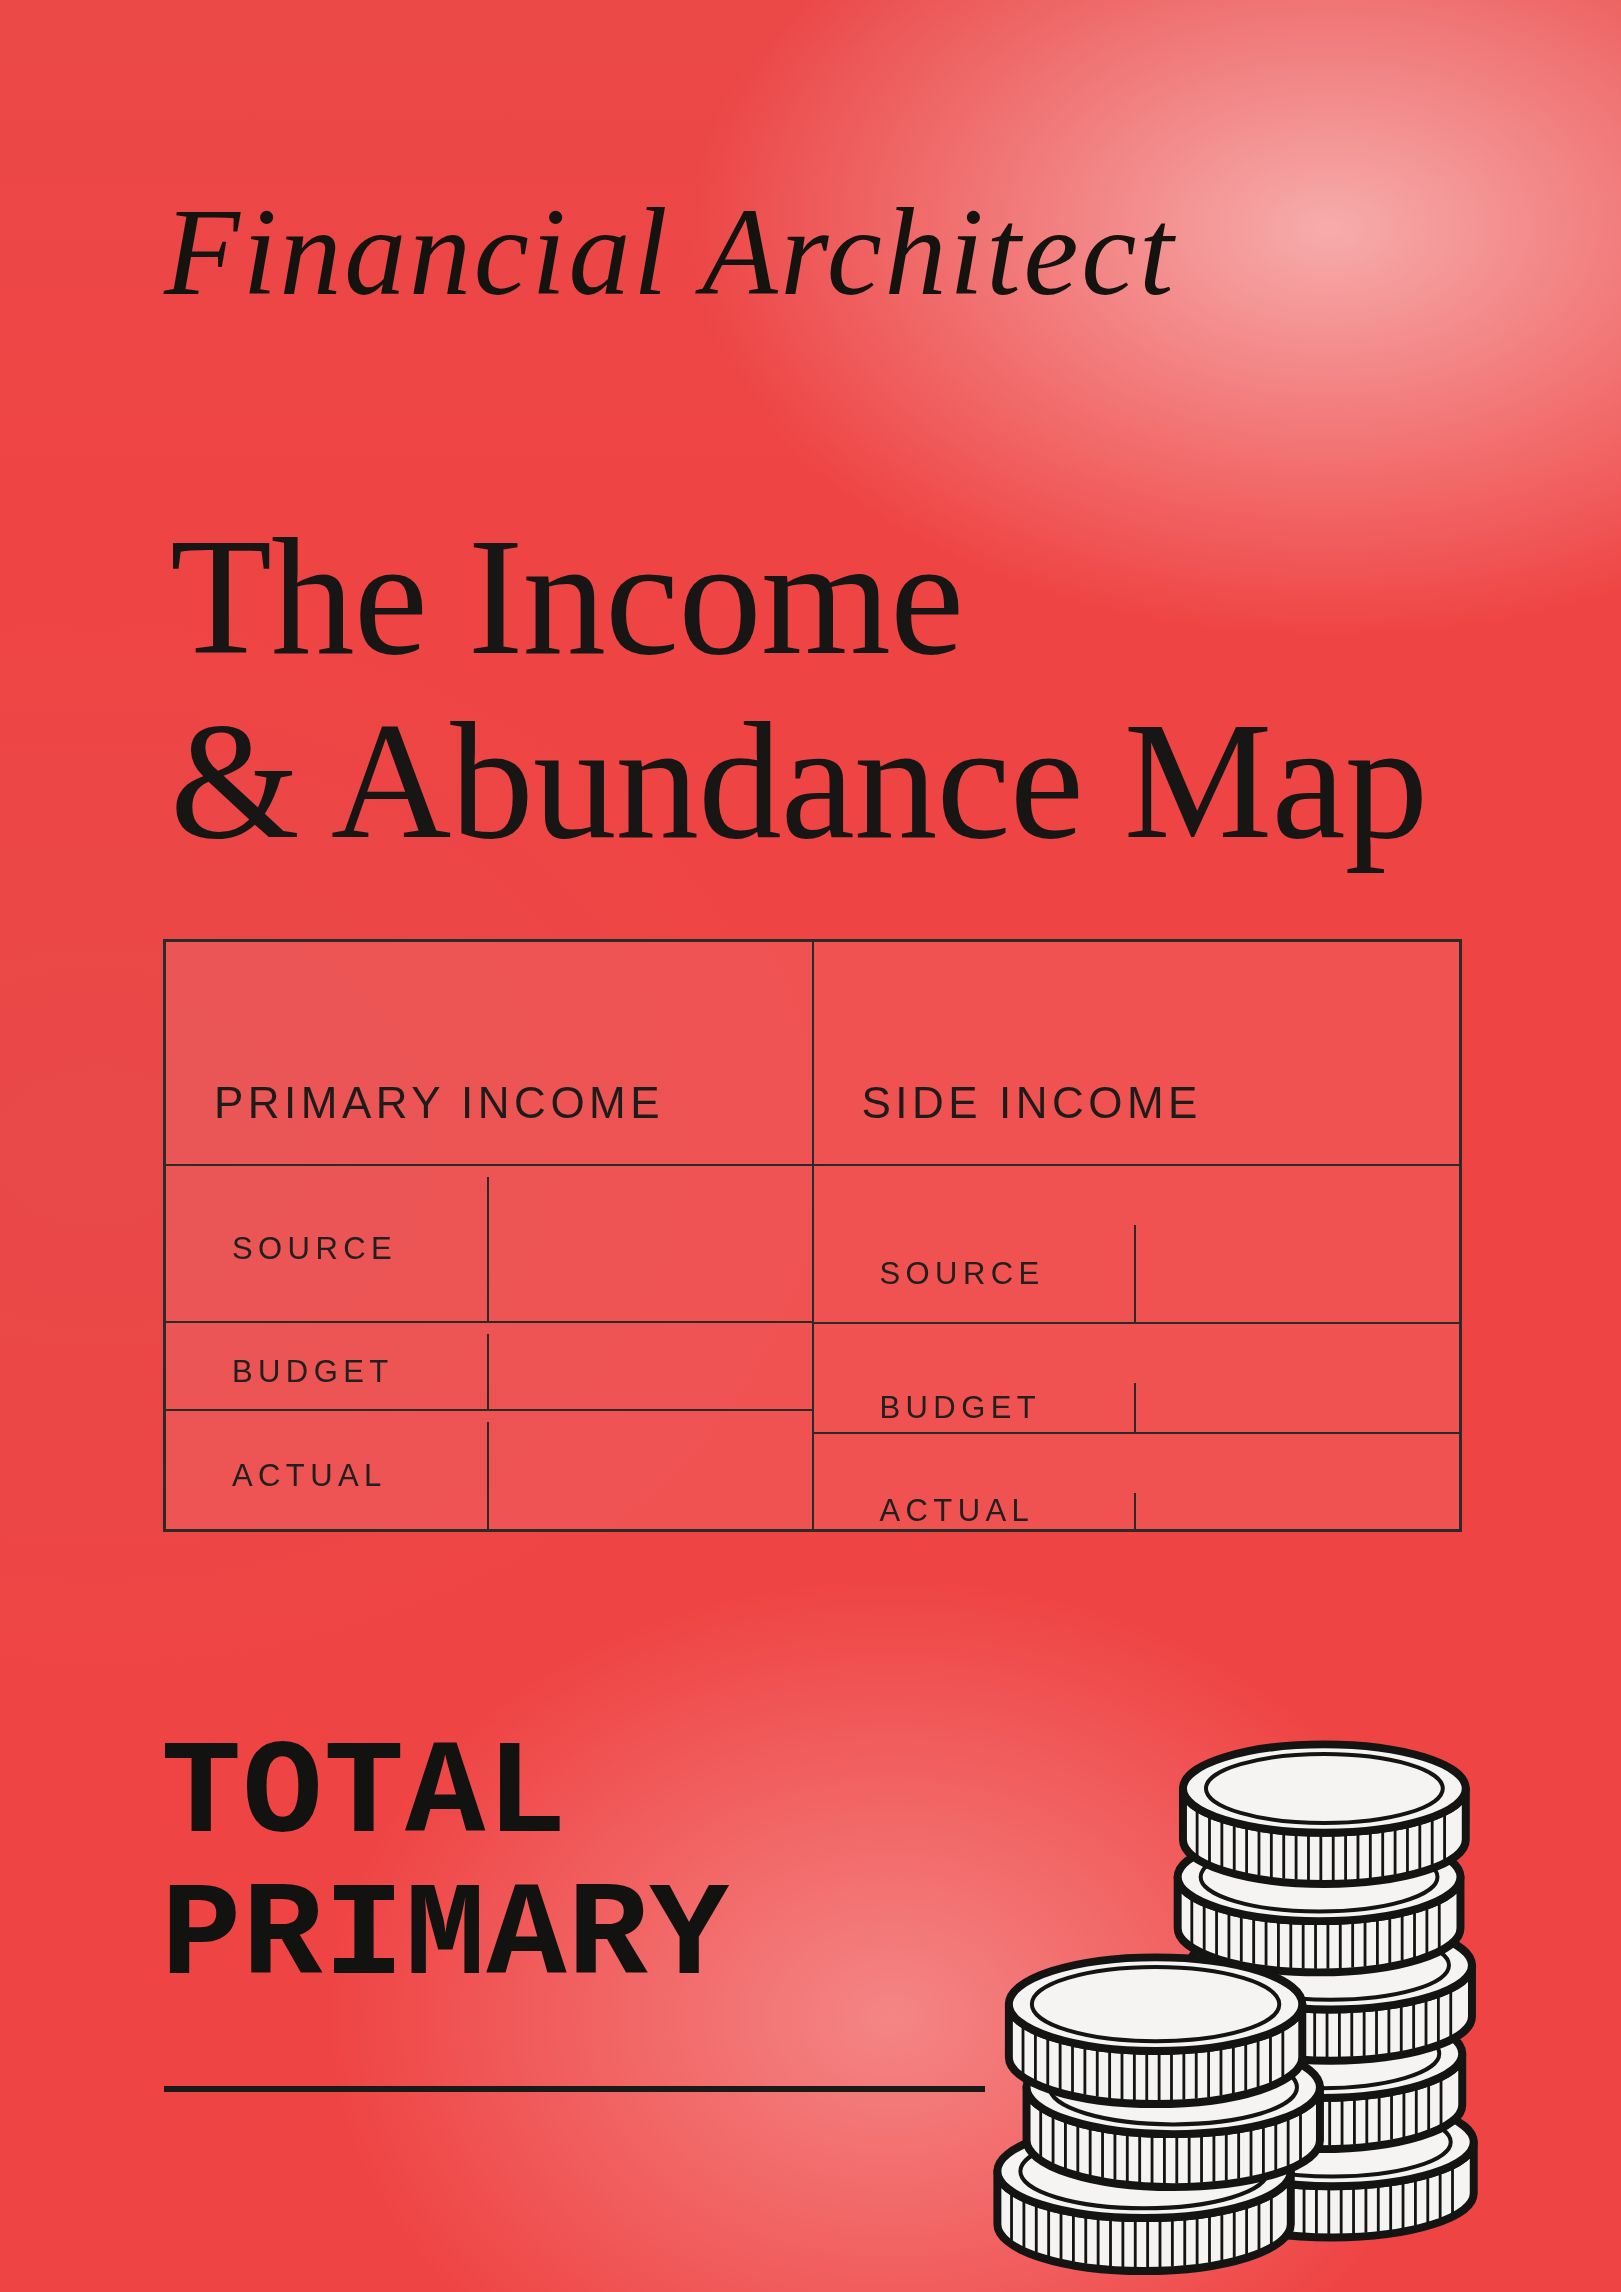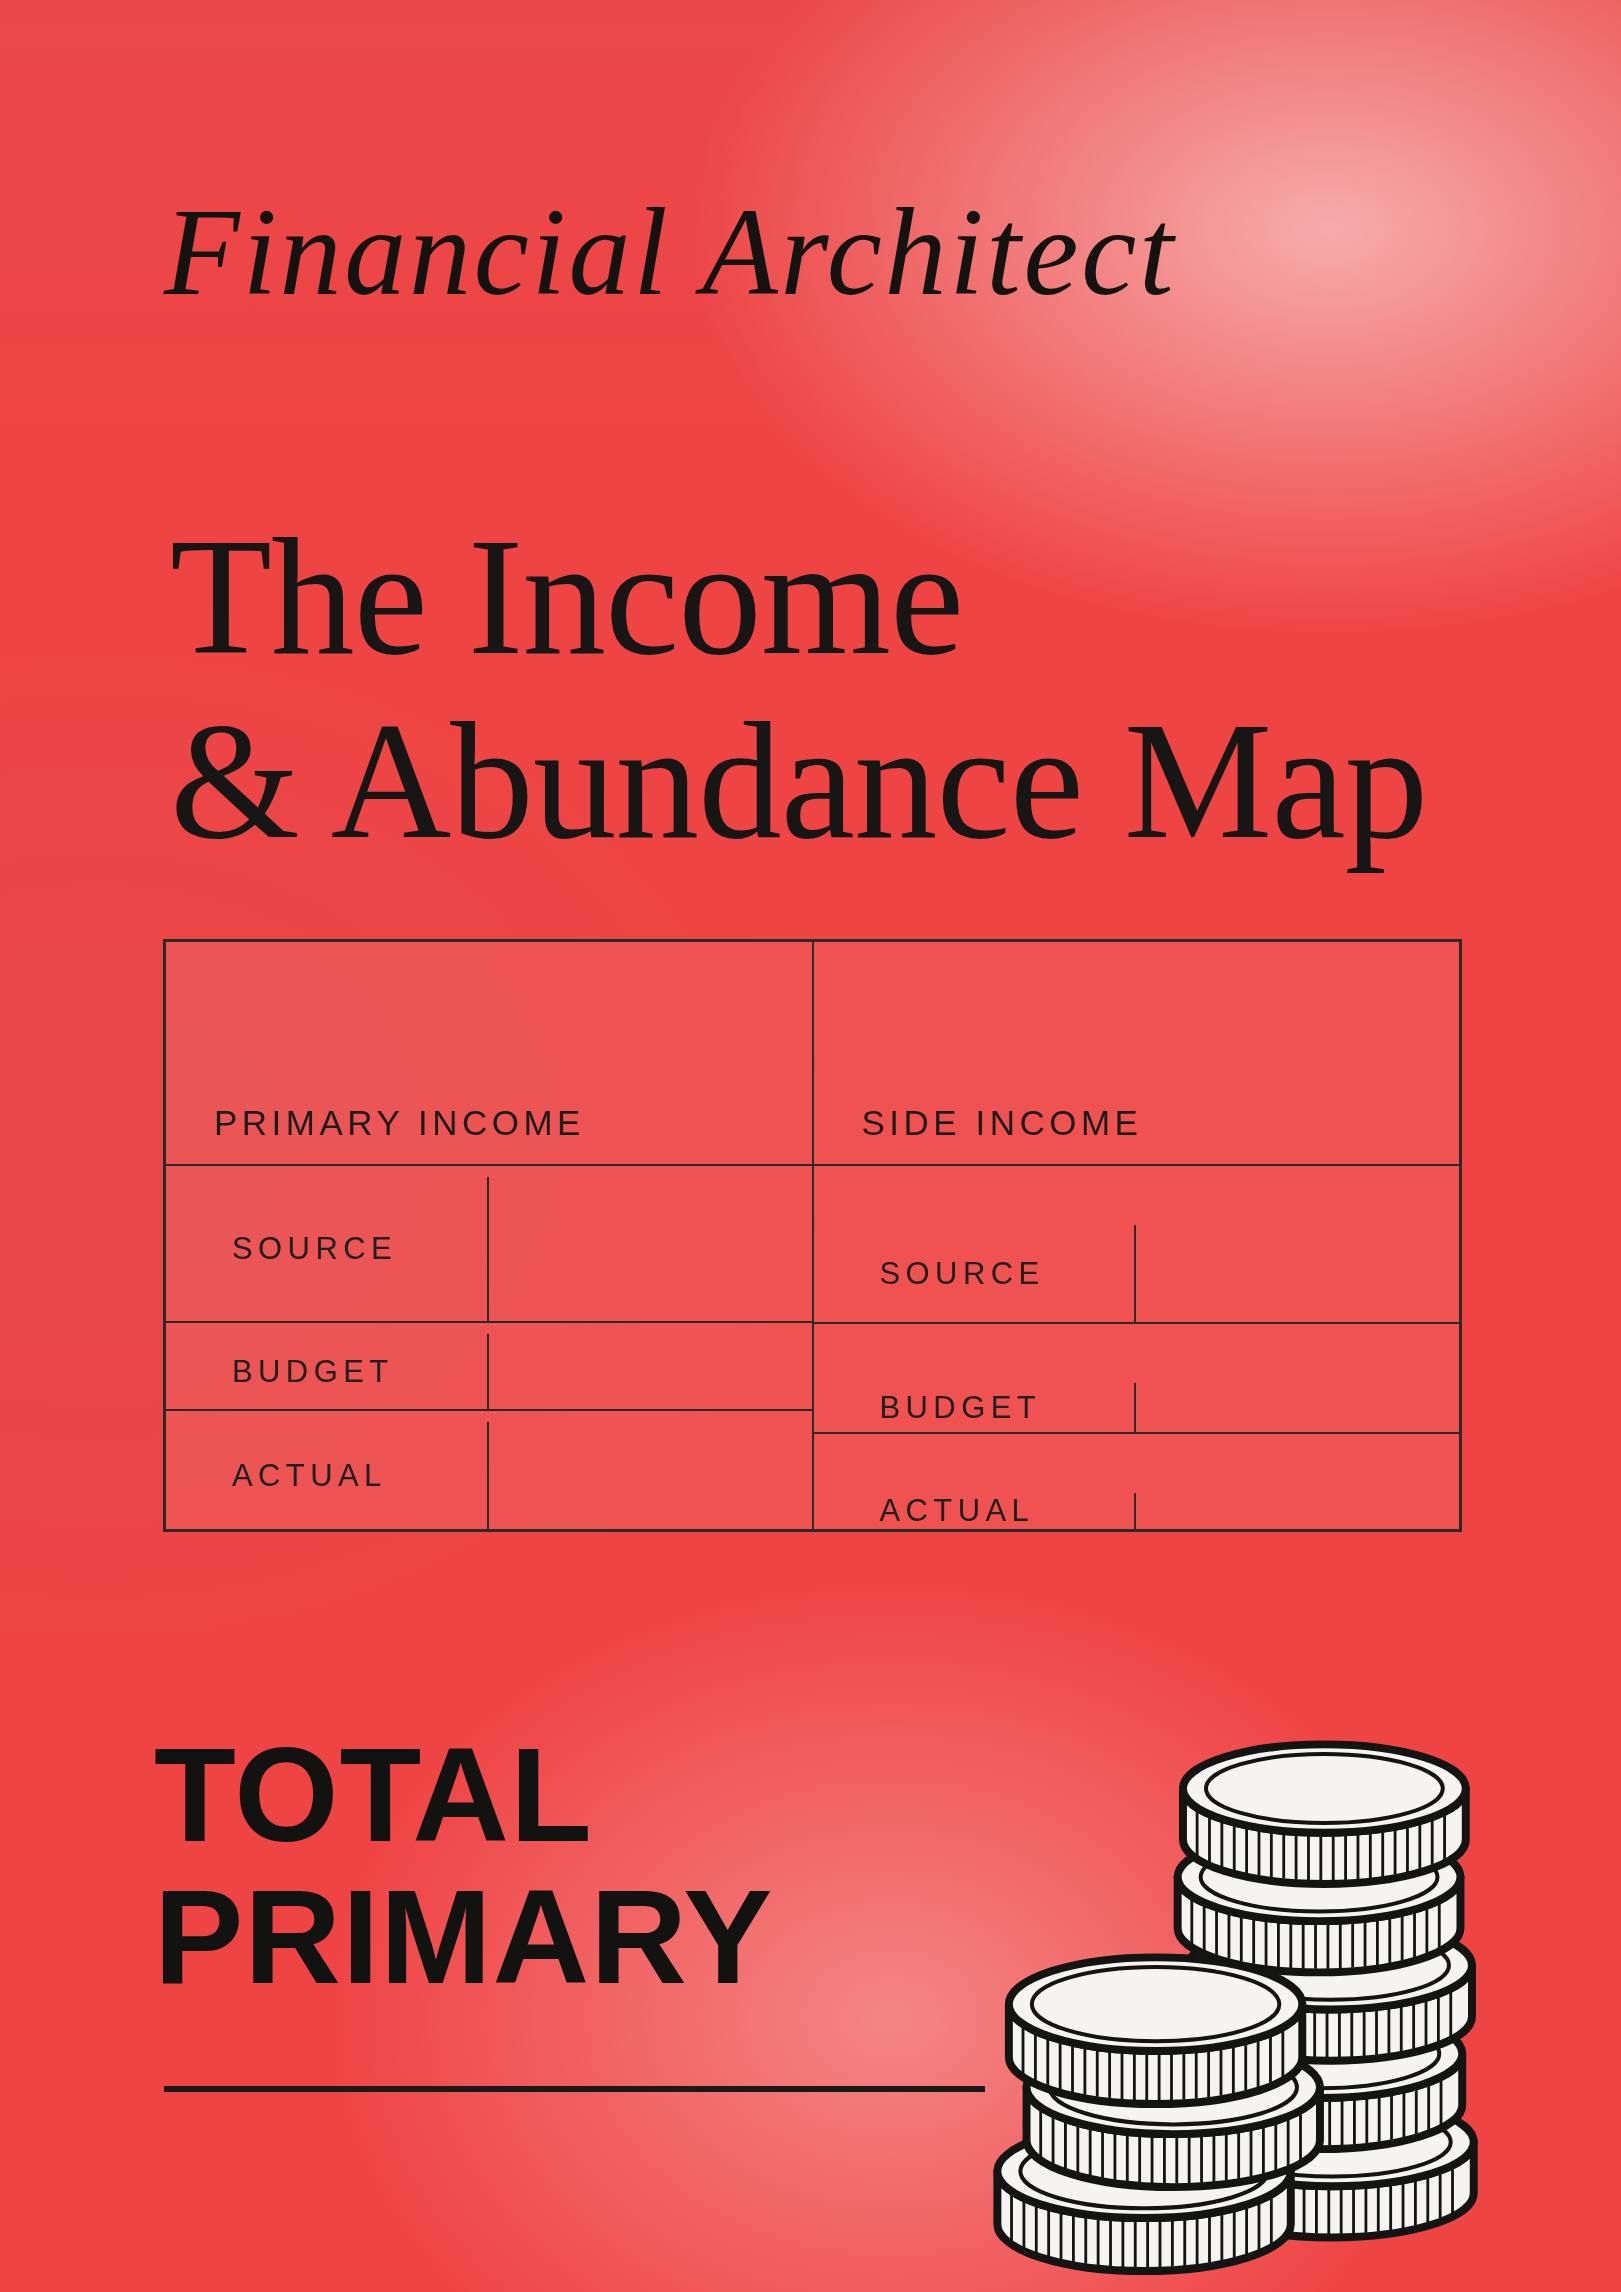--- a/index.html
+++ b/index.html
@@ -47,43 +47,43 @@
     box-sizing:border-box;
     display:flex;
     background:rgba(255,255,255,.08);
   }
   .tsection{flex:1 1 50%;display:flex;flex-direction:column;min-width:0;}
   .tsection.second{border-left:2.7px solid #2b2a27;gap:48px;}
   .thead{
     height:224px;flex:0 0 auto;
     border-bottom:2.7px solid #2b2a27;
     display:flex;align-items:flex-end;
-    padding:0 18px 21px 48px;
-    font-size:35px;letter-spacing:4.5px;
+    padding:0 18px 36px 48px;
+    font-size:44px;letter-spacing:4.5px;
     color:#1d1c1a;
     box-sizing:border-box;
   }
   .trow{display:flex;border-bottom:2.7px solid #2b2a27;box-sizing:border-box;}
   .trow.row-source{height:157px;}
   .trow.row-budget{height:88px;}
   .trow.row-actual{flex:1;border-bottom:none;}
   .tlabel{
     width:50%;box-sizing:border-box;
     border-right:2.7px solid #2b2a27;
     display:flex;align-items:center;
     padding-left:66px;
     font-size:31px;letter-spacing:5.4px;
     color:#21201e;
     margin-top:11px;
   }
   .tvalue{flex:1;}
 
   .total-label{
-    position:absolute;left:154px;top:1724px;
-    font-family:Liberation Sans, sans-serif;
+    position:absolute;left:161px;top:1724px;
+    font-family:Liberation Mono, monospace;
     font-weight:bold;
     font-size:134px;line-height:1.06;
     letter-spacing:0.9px;
     color:#121210;
   }
   .total-label .tl{display:block;white-space:nowrap;}
 
   .total-line{
     position:absolute;left:164px;top:2086px;
     width:821px;height:6.3px;

